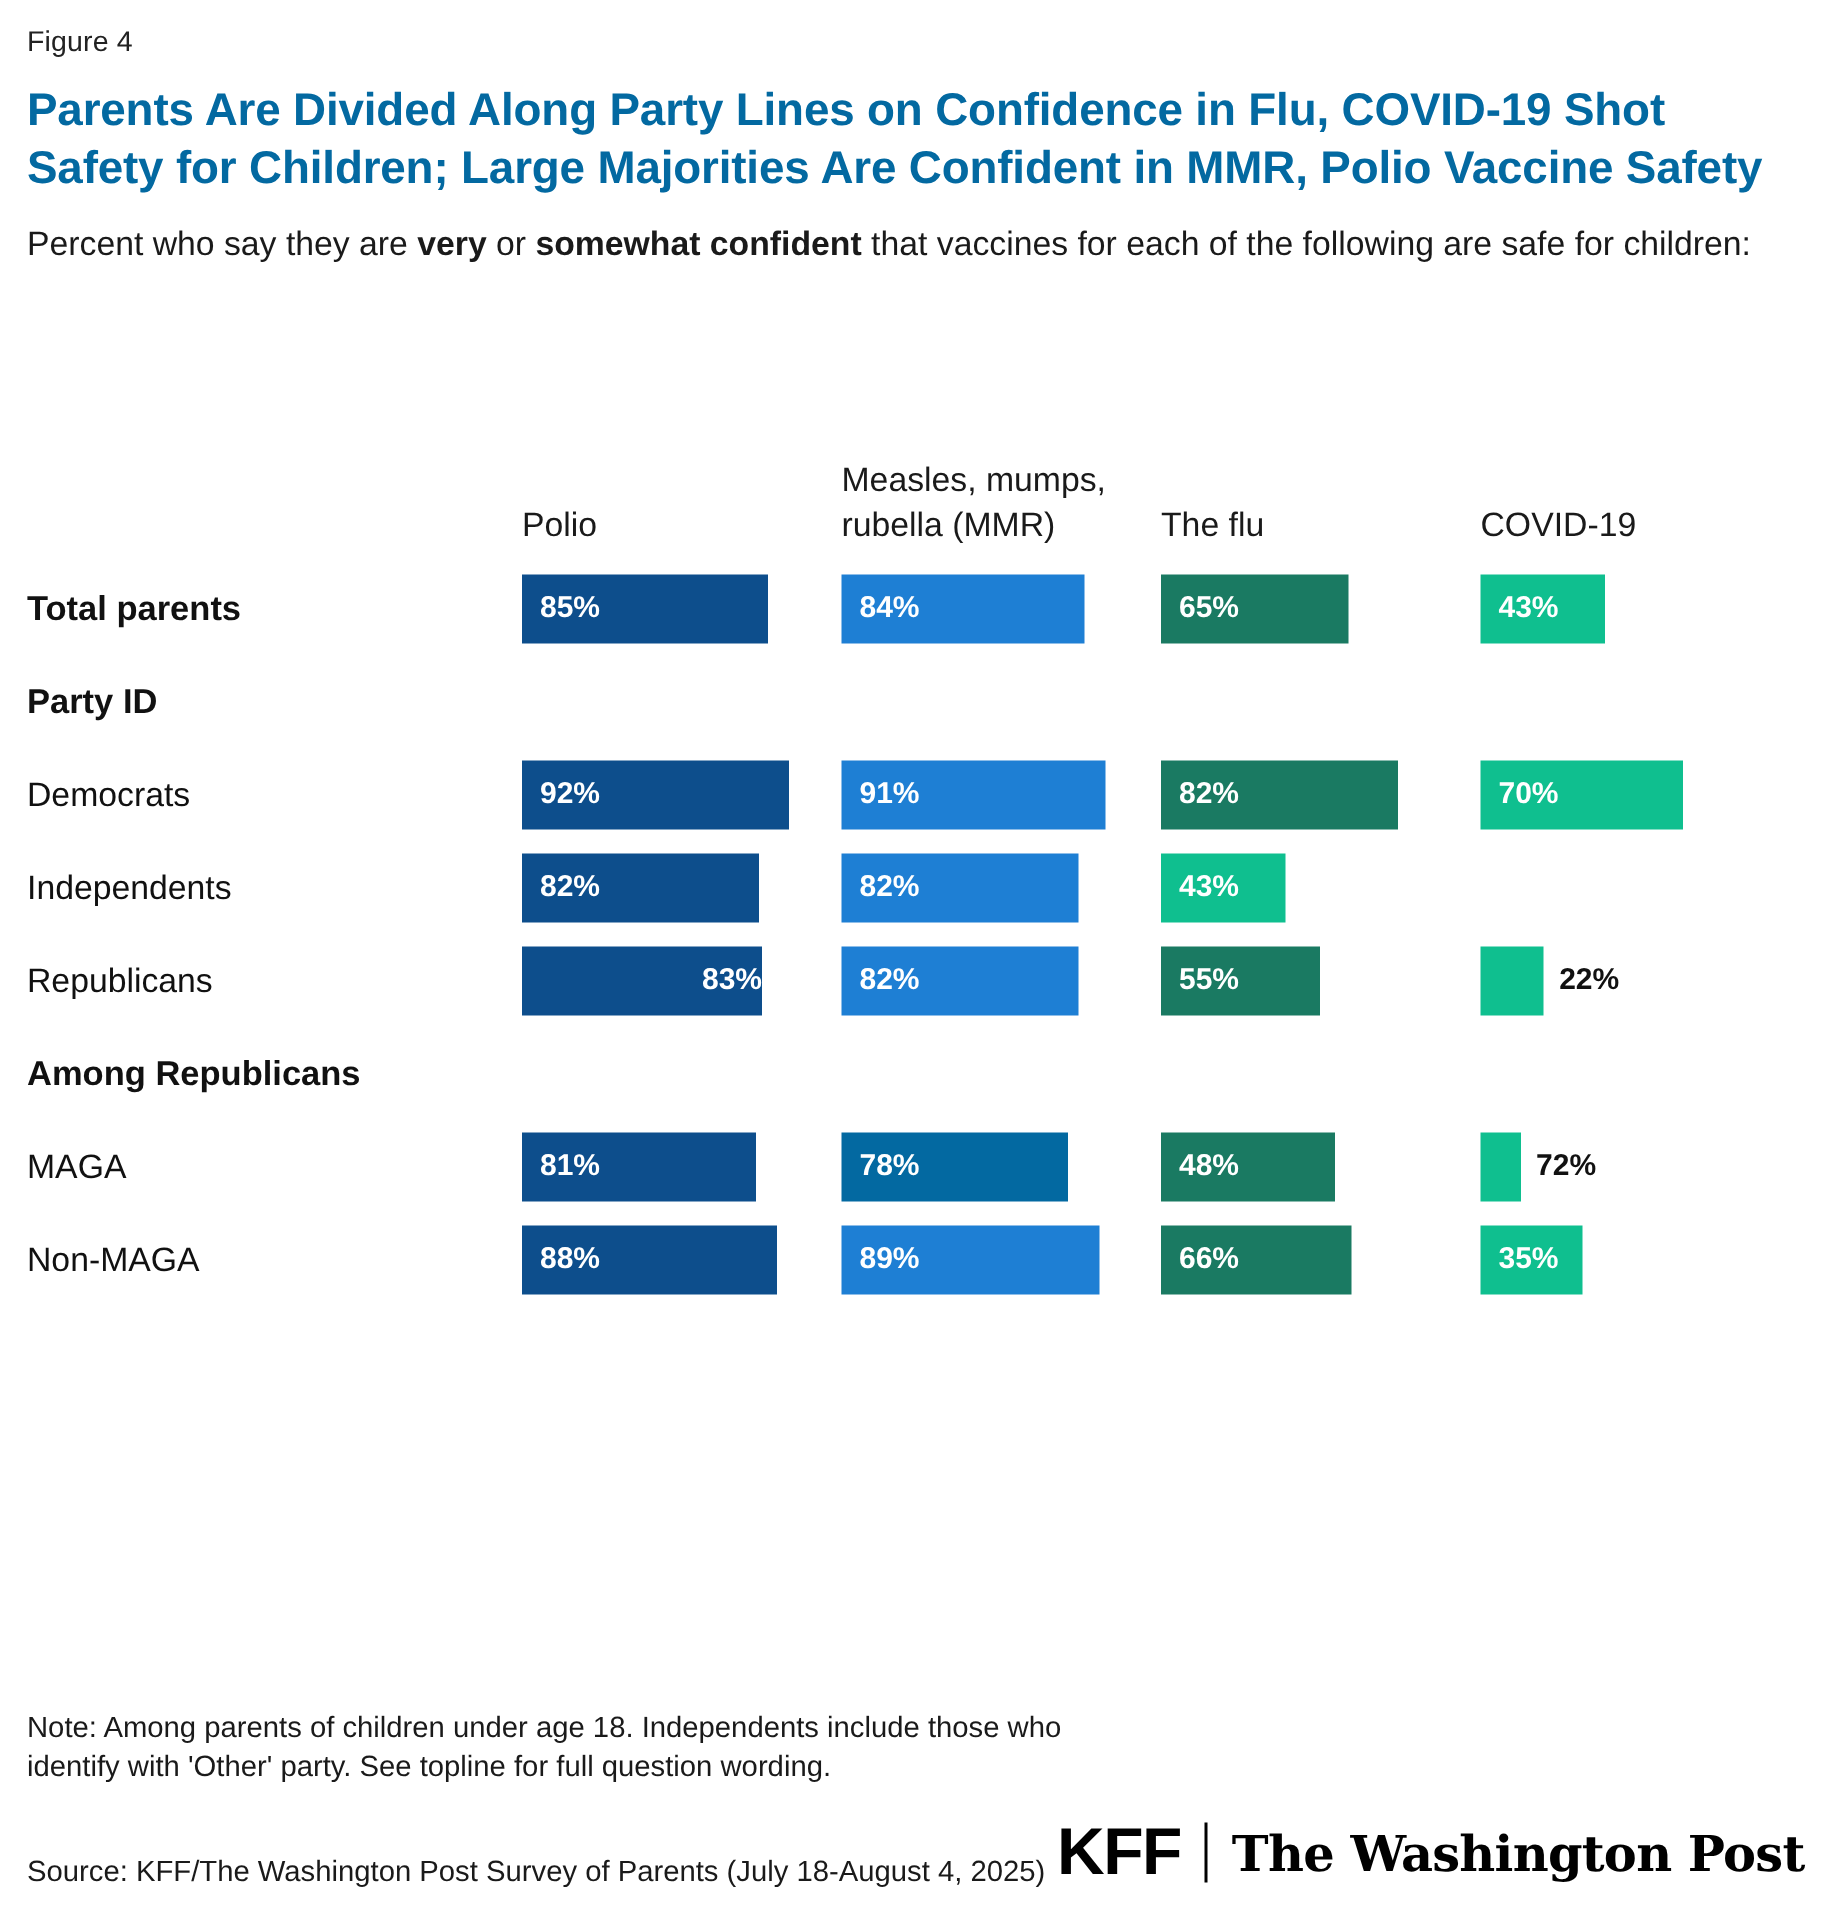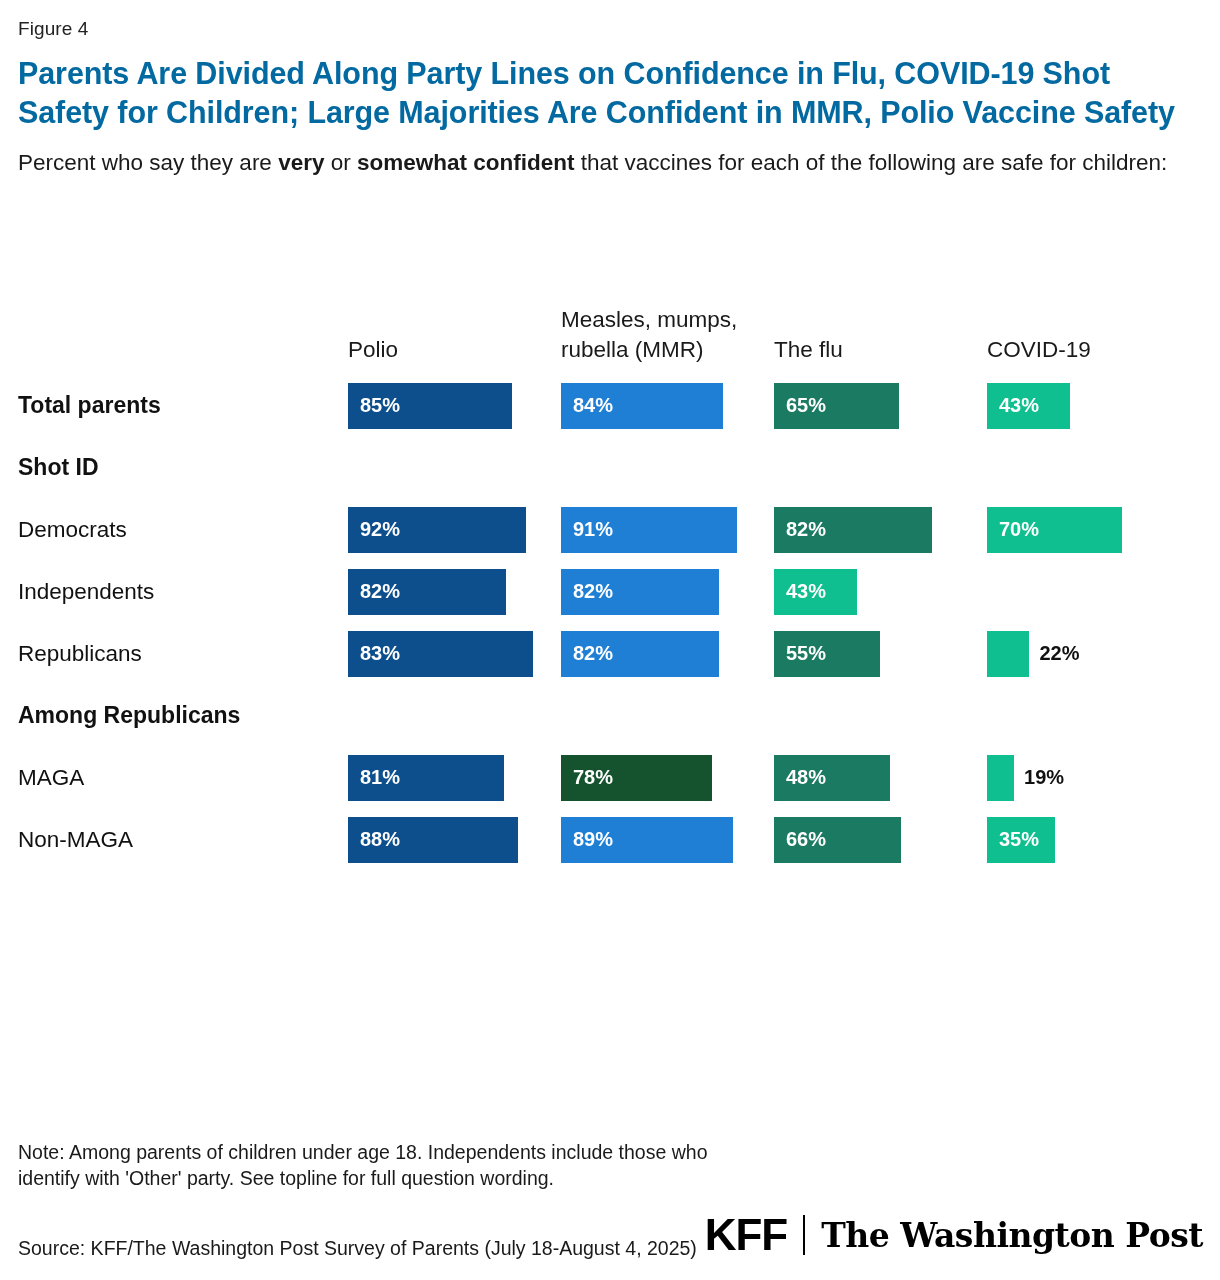--- a/index.html
+++ b/index.html
@@ -237,21 +237,21 @@
           </div>
           <div class="col">
             <div class="bar-wrap">
               <div class="bar" style="width: 82.99px; background: rgb(15, 191, 143);">
                 <span class="bar-value">43%</span>
               </div>
             </div>
           </div>
         </div>
         <div class="section-row">
-          <div class="section-label">Shot ID</div>
+          <div class="section-label">Party ID</div>
         </div>
         <div class="row data-row">
           <div class="label-col">
             <div class="row-label">Democrats</div>
           </div>
           <div class="col">
             <div class="bar-wrap">
               <div class="bar" style="width: 177.56px; background: rgb(13, 78, 140);">
                 <span class="bar-value">92%</span>
               </div>
@@ -304,21 +304,21 @@
               </div>
             </div>
           </div>
         </div>
         <div class="row data-row">
           <div class="label-col">
             <div class="row-label">Republicans</div>
           </div>
           <div class="col">
             <div class="bar-wrap">
-              <div class="bar" style="width: 185px; background: rgb(13, 78, 140);">
+              <div class="bar" style="width: 160px; background: rgb(13, 78, 140); justify-content: flex-end;">
                 <span class="bar-value">83%</span>
               </div>
             </div>
           </div>
           <div class="col">
             <div class="bar-wrap">
               <div class="bar" style="width: 158.26px; background: rgb(30, 127, 212);">
                 <span class="bar-value">82%</span>
               </div>
             </div>
@@ -346,36 +346,36 @@
           </div>
           <div class="col">
             <div class="bar-wrap">
               <div class="bar" style="width: 156.33px; background: rgb(13, 78, 140);">
                 <span class="bar-value">81%</span>
               </div>
             </div>
           </div>
           <div class="col">
             <div class="bar-wrap">
-              <div class="bar" style="width: 150.54px; background: #14532d;">
+              <div class="bar" style="width: 150.54px; background: #0369a1;">
                 <span class="bar-value">78%</span>
               </div>
             </div>
           </div>
           <div class="col">
             <div class="bar-wrap">
               <div class="bar" style="width: 116px; background: rgb(26, 122, 98);">
                 <span class="bar-value">48%</span>
               </div>
             </div>
           </div>
           <div class="col">
             <div class="bar-wrap">
               <div class="bar" style="width: 27.02px; background: rgb(15, 191, 143);"></div>
-              <span class="bar-value outside">19%</span>
+              <span class="bar-value outside">72%</span>
             </div>
           </div>
         </div>
         <div class="row data-row">
           <div class="label-col">
             <div class="row-label">Non-MAGA</div>
           </div>
           <div class="col">
             <div class="bar-wrap">
               <div class="bar" style="width: 169.84px; background: rgb(13, 78, 140);">

